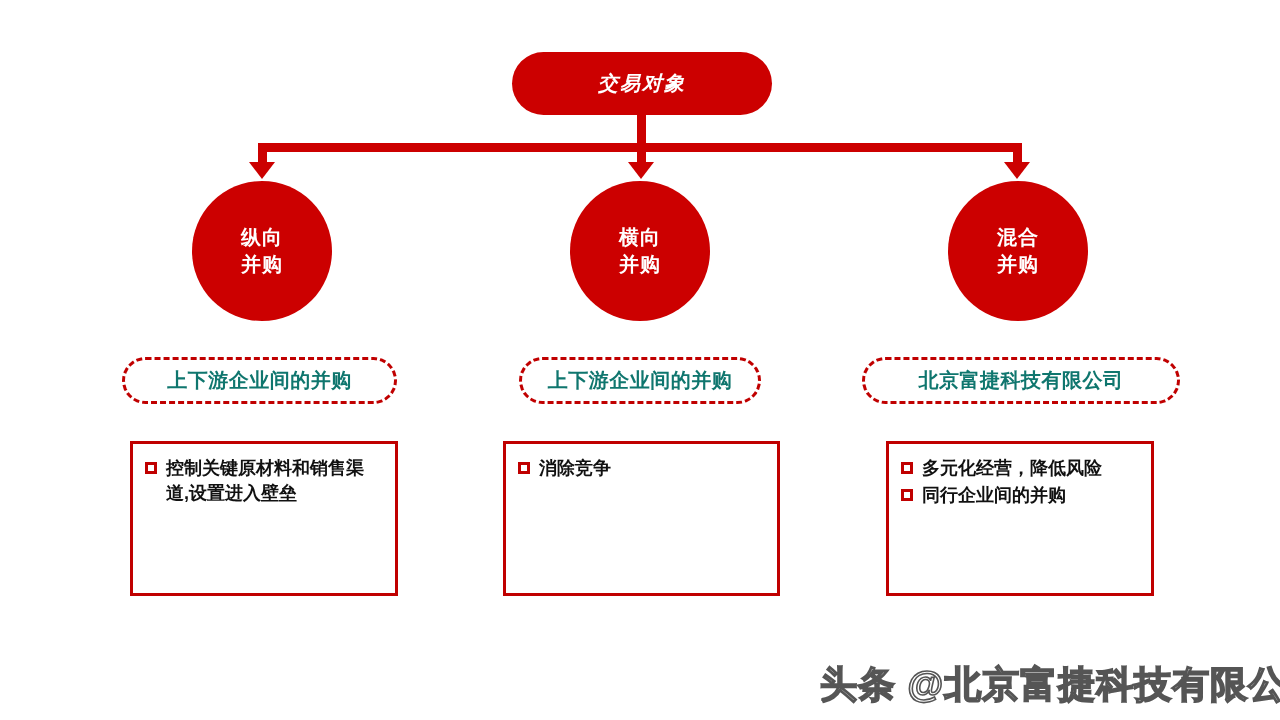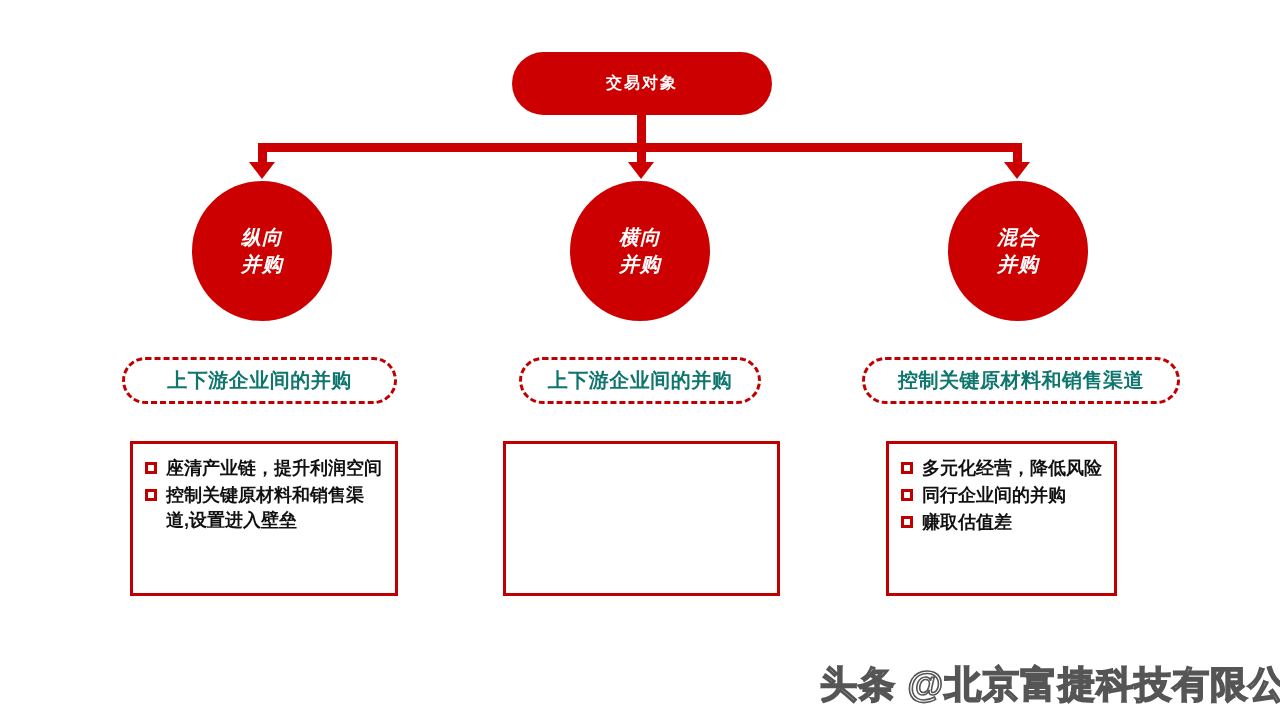--- a/index.html
+++ b/index.html
@@ -27,23 +27,24 @@
     width: 260px;
     height: 63px;
     background: #CC0000;
     border-radius: 32px;
     display: flex;
     align-items: center;
     justify-content: center;
   }
   .root-node .label {
     color: #ffffff;
-    font-size: 16px;
+    font-size: 20px;
     font-weight: bold;
     letter-spacing: 2px;
+    font-style: italic;
   }
 
   
   .conn {
     position: absolute;
     background: #CC0000;
   }
   .conn-stem {           
     left: 637px;
     top: 112px;
@@ -83,21 +84,20 @@
     position: absolute;
     width: 140px;
     height: 140px;
     border-radius: 50%;
     background: #CC0000;
     display: flex;
     flex-direction: column;
     align-items: center;
     justify-content: center;
     top: 181px;
-    font-style: italic;
   }
   .circle .cl {
     color: #ffffff;
     font-size: 20px;
     font-weight: bold;
     line-height: 27px;
     letter-spacing: 1px;
   }
   .circle-1 { left: 192px; }
   .circle-2 { left: 570px; }
@@ -130,21 +130,21 @@
     position: absolute;
     border: 3px solid #C00000;
     box-sizing: border-box;
     background: #ffffff;
     top: 441px;
     height: 155px;
     padding: 12px 10px 10px 12px;
   }
   .bbox-1 { left: 130px; width: 268px; }
   .bbox-2 { left: 503px; width: 277px; }
-  .bbox-3 { left: 886px; width: 231px; }
+  .bbox-3 { left: 886px; width: 268px; }
 
   .bullet-row {
     display: flex;
     align-items: flex-start;
     margin-bottom: 2px;
   }
   .bullet-mark {
     flex: 0 0 auto;
     width: 12px;
     height: 12px;
@@ -208,47 +208,43 @@
     <span class="cl">并购</span>
   </div>
 
   <div class="pill pill-1">
     <span class="pl">上下游企业间的并购</span>
   </div>
   <div class="pill pill-2">
     <span class="pl">上下游企业间的并购</span>
   </div>
   <div class="pill pill-3">
-    <span class="pl">控制关键原材料和销售渠道</span>
+    <span class="pl">北京富捷科技有限公司</span>
   </div>
 
   <div class="bbox bbox-1">
     <div class="bullet-row">
       <span class="bullet-mark"></span>
-      <span class="bullet-text">座清产业链，提升利润空间</span>
-    </div>
-    <div class="bullet-row">
-      <span class="bullet-mark"></span>
       <span class="bullet-text">控制关键原材料和销售渠道,设置进入壁垒</span>
     </div>
   </div>
 
   <div class="bbox bbox-2">
+    <div class="bullet-row">
+      <span class="bullet-mark"></span>
+      <span class="bullet-text">消除竞争</span>
+    </div>
   </div>
 
   <div class="bbox bbox-3">
     <div class="bullet-row">
       <span class="bullet-mark"></span>
       <span class="bullet-text">多元化经营，降低风险</span>
     </div>
     <div class="bullet-row">
       <span class="bullet-mark"></span>
       <span class="bullet-text">同行企业间的并购</span>
     </div>
-    <div class="bullet-row">
-      <span class="bullet-mark"></span>
-      <span class="bullet-text">赚取估值差</span>
-    </div>
   </div>
 
   <div class="watermark">头条 @北京富捷科技有限公司</div>
 
 </div>
 
 </body></html>

